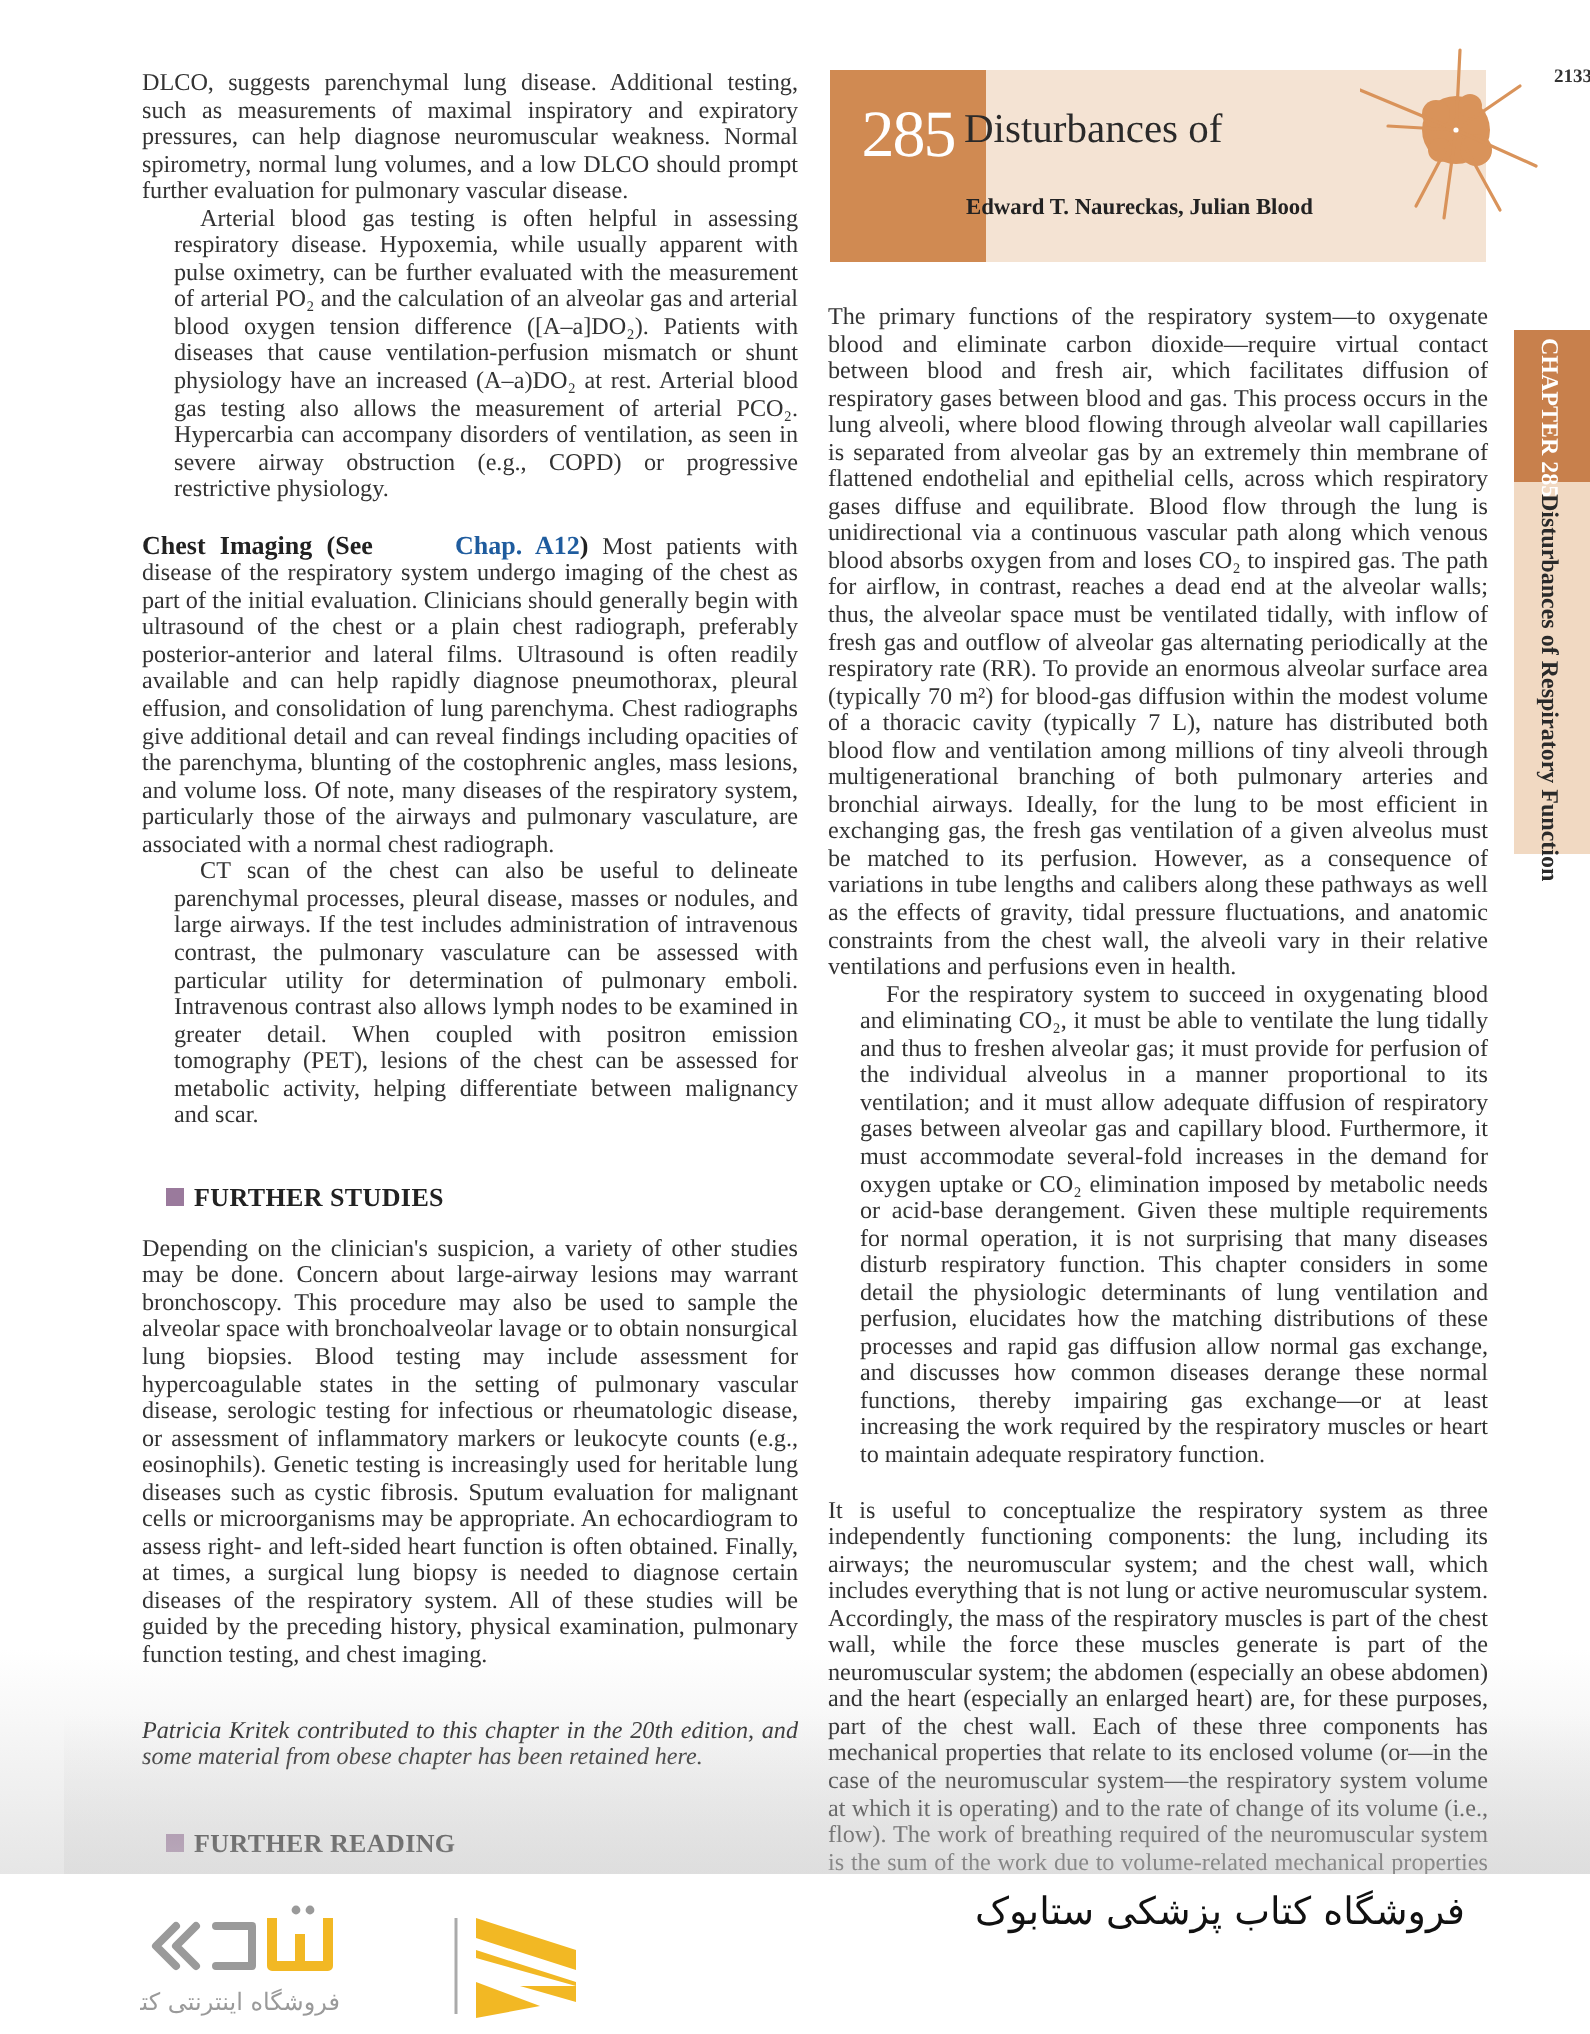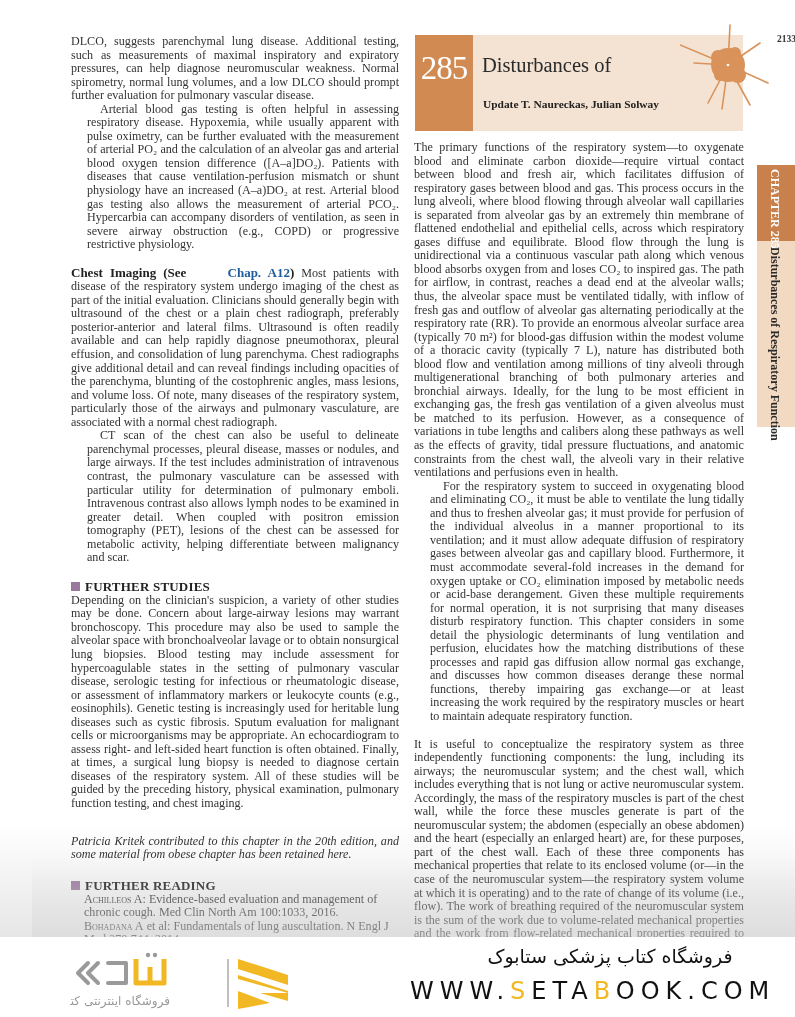--- a/index.html
+++ b/index.html
@@ -1,35 +1,35 @@
 <!DOCTYPE html>
 <html><head>
 <meta charset="utf-8">
 <style>
   html,body{margin:0;padding:0;background:#fff;}
   body{width:795px;height:1017px;position:relative;overflow:hidden;font-family:"DejaVu Serif","Liberation Serif",serif;color:#2a2a2a;}
   .page{position:absolute;left:0;top:0;width:795px;height:937px;background:linear-gradient(#fff 0%,#fff 88%,#e6e6e6 100%);}
   .page::after{content:"";position:absolute;left:32px;right:0;bottom:0;height:80px;background:linear-gradient(to bottom,rgba(255,255,255,0),rgba(215,215,215,0.55));pointer-events:none;}
   .col{position:absolute;font-family:"Liberation Serif","DejaVu Serif",serif;font-size:12.1px;line-height:13.55px;text-align:justify;color:#333;}
   .col-left{left:71px;top:35px;width:328px;}
-  .col-right{left:414px;top:141px;width:330px;}
+  .col-right{left:414px;top:152px;width:330px;}
   .col p{margin:0;text-indent:0;}
   .col p.ind{text-indent:13px;margin-left:16px;}
   .col .gap{height:14px;}
   .run-head{font-weight:bold;color:#222;font-size:13px;}
   .run-head .link{color:#1f5c9e;margin-left:34px;}
-  .sec-head{font-family:"Liberation Serif",serif;font-weight:bold;font-size:13px;letter-spacing:0.2px;color:#222;margin:0;line-height:15px;display:flex;align-items:center;gap:5px;}
+  .sec-head{font-family:"Liberation Serif",serif;font-weight:bold;font-size:13px;letter-spacing:0.2px;color:#222;margin:12px;line-height:15px;display:flex;align-items:center;gap:5px;}
   .sec-head .sq{display:inline-block;width:9px;height:9px;background:#9a7a9c;}
   .ack-head{font-variant:small-caps;font-weight:bold;font-size:12.5px;color:#222;letter-spacing:0.5px;}
   .ack-text{font-style:italic;}
   .ref{padding-left:13px;text-indent:-13px;text-align:left;}
   .ref .au{font-variant:small-caps;}
   .pagenum{position:absolute;left:777px;top:34px;font-family:"Liberation Serif",serif;font-weight:bold;font-size:9.5px;color:#333;}
   .chap-header{position:absolute;left:415px;top:35px;width:328px;height:96px;background:#f4e3d3;}
-  .chap-num{position:absolute;left:0;top:0;width:58px;height:96px;background:#d08a52;color:#fff;font-family:"Liberation Serif",serif;font-size:33px;line-height:66px;text-align:center;letter-spacing:-1px;}
+  .chap-num{position:absolute;left:0;top:0;width:78px;height:96px;background:#d08a52;color:#fff;font-family:"Liberation Serif",serif;font-size:33px;line-height:66px;text-align:center;letter-spacing:-1px;}
   .chap-title{position:absolute;left:67px;top:20px;font-family:"Liberation Serif",serif;font-size:20.5px;line-height:21px;color:#2a2a2a;}
   .chap-authors{position:absolute;left:68px;top:63px;font-family:"Liberation Serif",serif;font-weight:bold;font-size:11.4px;color:#222;}
   .splat{position:absolute;left:265px;top:-12px;width:90px;height:90px;}
   .side-tab{position:absolute;left:757px;top:165px;width:38px;height:262px;}
   .side-tab .t1{position:absolute;left:0;top:0;width:38px;height:76px;background:#c8804c;}
   .side-tab .t2{position:absolute;left:0;top:76px;width:38px;height:186px;background:#f1d9c2;}
   .vtext{position:absolute;writing-mode:vertical-rl;font-family:"Liberation Serif",serif;font-weight:bold;font-size:12px;white-space:nowrap;}
   .side-tab .l1{left:10px;top:4px;color:#fff;}
   .side-tab .l2{left:10px;top:82px;color:#2a2a2a;}
   .footer{position:absolute;left:0;top:937px;width:795px;height:80px;background:#fff;}
@@ -70,21 +70,21 @@
     </div>
   </div>
 
   <div class="pagenum">2133</div>
 
   <div class="chap-header">
     <div class="chap-num">285</div>
     <div class="chap-title">
       <div>Disturbances of</div>
     </div>
-    <div class="chap-authors">Update T. Naureckas, Julian Solway</div>
+    <div class="chap-authors">Edward T. Naureckas, Julian Blood</div>
     <svg class="splat" viewBox="0 0 90 90">
       <g fill="#d9935a">
         <circle cx="48" cy="42" r="17"></circle>
         <circle cx="38" cy="34" r="7"></circle>
         <circle cx="58" cy="52" r="8"></circle>
         <circle cx="55" cy="30" r="6"></circle>
         <circle cx="40" cy="52" r="6"></circle>
       </g>
       <g stroke="#d9935a" stroke-width="1.6" stroke-linecap="round">
         <line x1="48" y1="42" x2="50" y2="2"></line>
@@ -129,14 +129,13 @@
     <circle cx="85" cy="4" r="2.2" fill="#9a9a9a"></circle>
     <text x="100" y="54" text-anchor="end" font-family="DejaVu Sans, sans-serif" font-size="12" fill="#9a9a9a">فروشگاه اینترنتی کتاب</text>
     <line x1="158" y1="8" x2="158" y2="56" stroke="#aaa" stroke-width="1.5"></line>
     <g fill="#f2b824">
       <polygon points="168,8 218,24 218,34 168,18"></polygon>
       <polygon points="168,24 218,40 218,50 190,42 218,42 168,28"></polygon>
       <polygon points="168,40 200,52 168,58"></polygon>
     </g>
   </svg>
   <div class="shop-fa">فروشگاه کتاب پزشکی ستابوک</div>
-  <div class="shop-url"><span>WWW.</span><span class="hl">S</span><span>ETA</span><span class="hl">B</span><span>OOK.COM</span></div>
 </div>
 
 </body></html>

